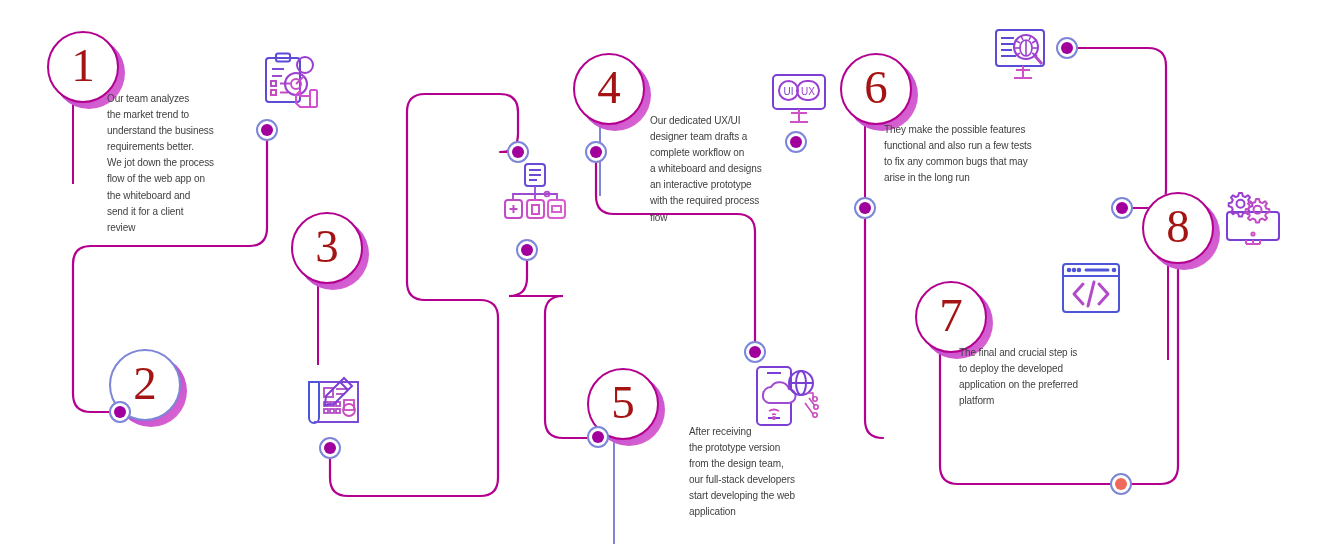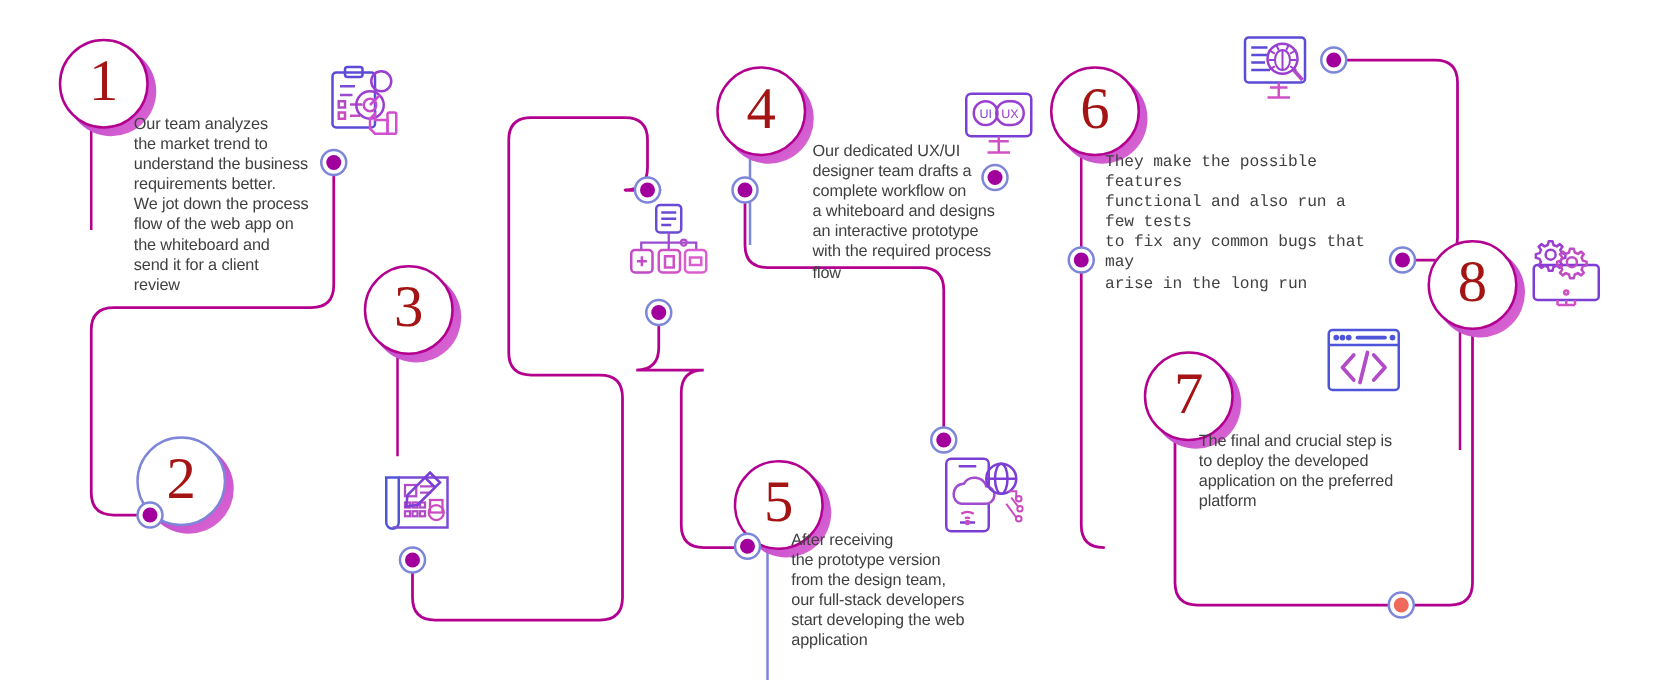--- a/index.html
+++ b/index.html
@@ -43,21 +43,21 @@
     border:2px solid #7d86d8;background:#ffffff;box-sizing:border-box;z-index:7;
   }
   .node i{
     position:absolute;left:3px;top:3px;width:12px;height:12px;border-radius:50%;
     background:#a1009c;display:block;
   }
   .node.orange i{background:#ef6a5a;}
 
   
   .desc{
-    position:absolute;color:#404040;font-size:13px;line-height:16.1px;
+    position:absolute;color:#404040;font-size:10px;line-height:16.1px;
     white-space:pre-line;z-index:8;letter-spacing:-0.1px;
   }
 
   
   .icon{position:absolute;z-index:5;}
   .icon svg{display:block;}
 </style>
 </head>
 <body>
 
@@ -252,21 +252,21 @@
   <div class="node" style="left:585px;top:141px;">
       <i></i>
     </div>
 
   <div class="step-circle" style="left:587px;top:368px;">
     <span class="shadow"></span>
     <span class="disc"></span>
     <span class="step-num">5</span>
   </div>
   <div class="stem blue" style="left:613px;top:437px;height:107px;"></div>
-  <div class="desc" style="left:633px;top:424px;width:160px;">After receiving
+  <div class="desc" style="left:689px;top:424px;width:160px;">After receiving
 the prototype version
 from the design team,
 our full-stack developers
 start developing the web
 application</div>
 
   <div class="icon" style="left:749px;top:365px;">
     <svg width="70" height="64" viewBox="0 0 70 64">
       <g fill="none" stroke="#7b3fd6" stroke-width="2">
         <rect x="8" y="2" width="34" height="58" rx="4"></rect>
@@ -302,21 +302,21 @@
   <div class="node" style="left:587px;top:426px;">
       <i></i>
     </div>
 
   <div class="step-circle" style="left:840px;top:53px;">
     <span class="shadow"></span>
     <span class="disc"></span>
     <span class="step-num">6</span>
   </div>
   <div class="stem" style="left:864px;top:120px;height:92px;"></div>
-  <div class="desc" style="left:884px;top:122px;width:215px;font-family:Liberation Mono, monospace;">They make the possible features
+  <div class="desc" style="left:884px;top:122px;width:215px;">They make the possible features
 functional and also run a few tests
 to fix any common bugs that may
 arise in the long run</div>
 
   <div class="icon" style="left:992px;top:28px;">
     <svg width="62" height="56" viewBox="0 0 62 56">
       <g fill="none" stroke="#5b4bd6" stroke-width="2">
         <rect x="4" y="2" width="48" height="36" rx="3"></rect>
         <line x1="9" y1="10" x2="22" y2="10"></line>
         <line x1="9" y1="16" x2="22" y2="16"></line>

